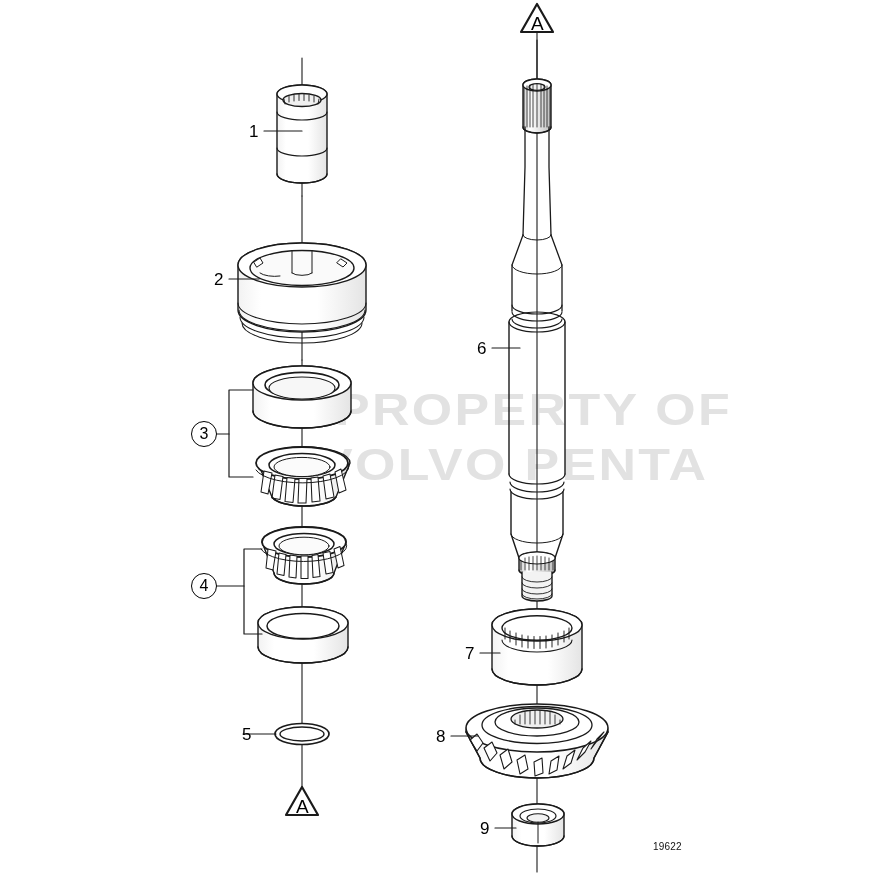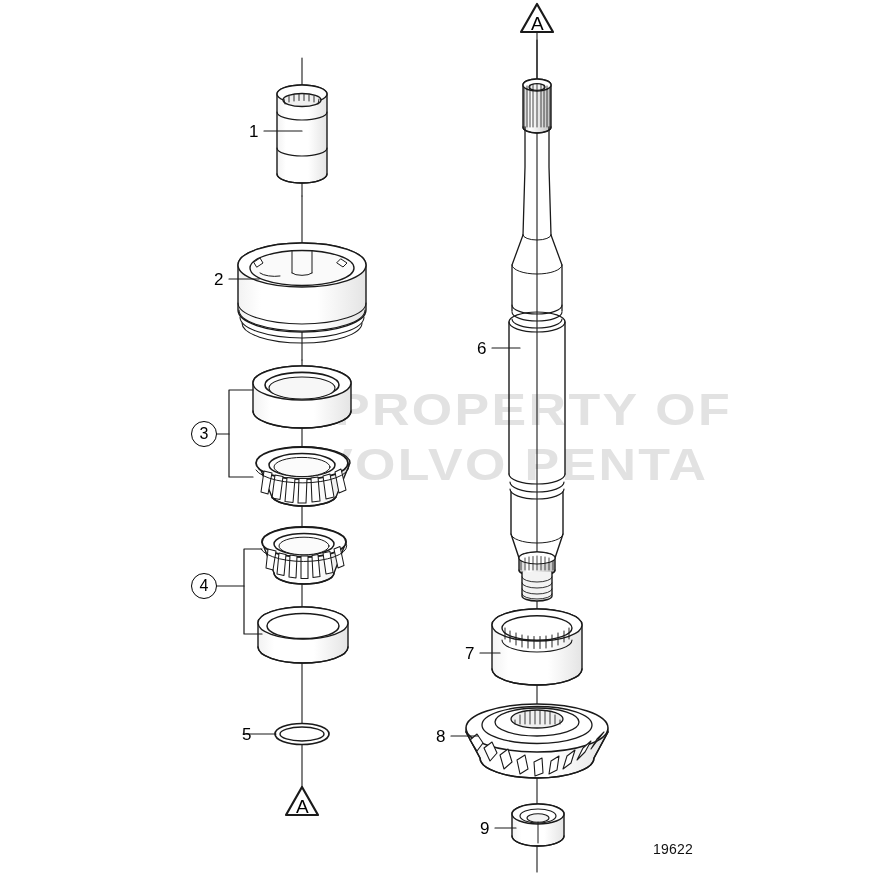--- a/index.html
+++ b/index.html
@@ -2,21 +2,21 @@
 <html><head>
 <meta charset="utf-8">
 <style>
   html,body{margin:0;padding:0;background:#ffffff;}
   body{width:880px;height:880px;overflow:hidden;
        font-family:"Liberation Sans","DejaVu Sans",sans-serif;}
   #stage{position:relative;width:880px;height:880px;background:#fff;}
   #stage svg{position:absolute;left:0;top:0;}
   .lbl{position:absolute;font-size:17px;color:#000;line-height:1;
        font-family:"Liberation Sans","DejaVu Sans",sans-serif;white-space:nowrap;}
-  .docnum{position:absolute;font-size:14px;color:#111;letter-spacing:.2px;text-align:center;}
+  .docnum{position:absolute;font-size:10px;color:#111;letter-spacing:.2px;text-align:center;}
   .wm{position:absolute;color:#e2e2e2;font-weight:bold;
       font-family:"Liberation Sans","DejaVu Sans",sans-serif;
       font-size:44px;letter-spacing:2px;
       transform:scaleX(1.18);transform-origin:left center;
       white-space:nowrap;user-select:none;}
   .circ{position:absolute;width:26px;height:26px;border:1.6px solid #000;
         border-radius:50%;box-sizing:border-box;display:flex;
         align-items:center;justify-content:center;font-size:16px;color:#000;
         background:#fff;}
 </style>

